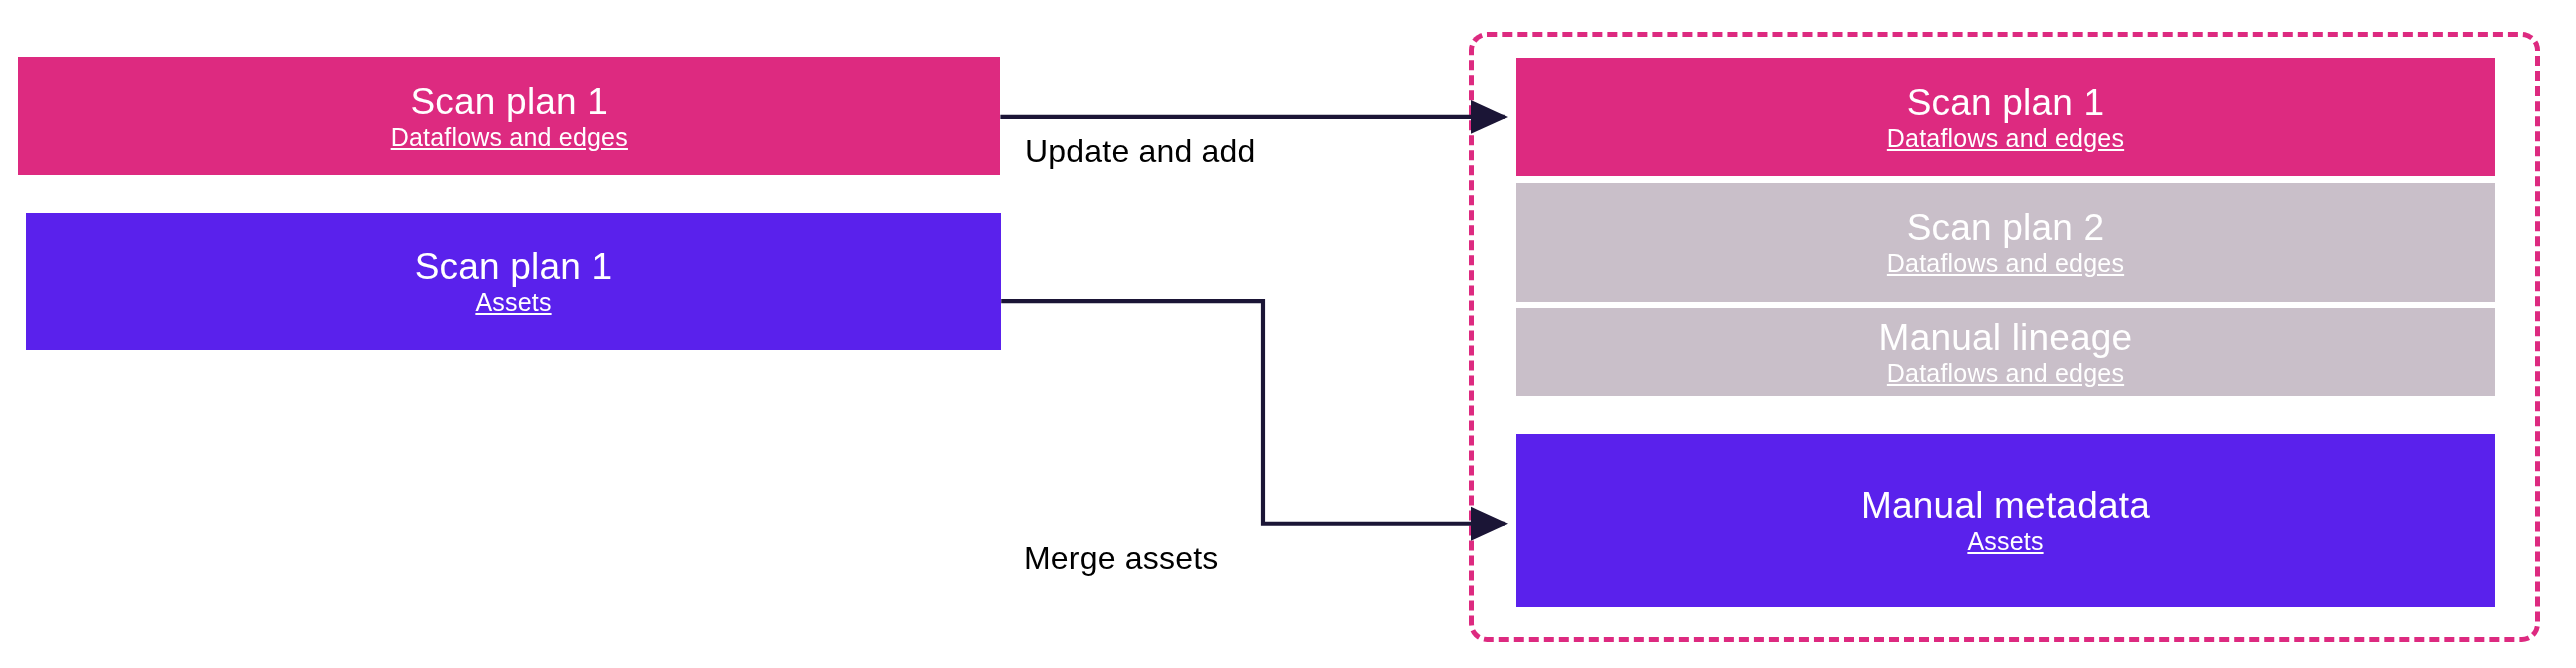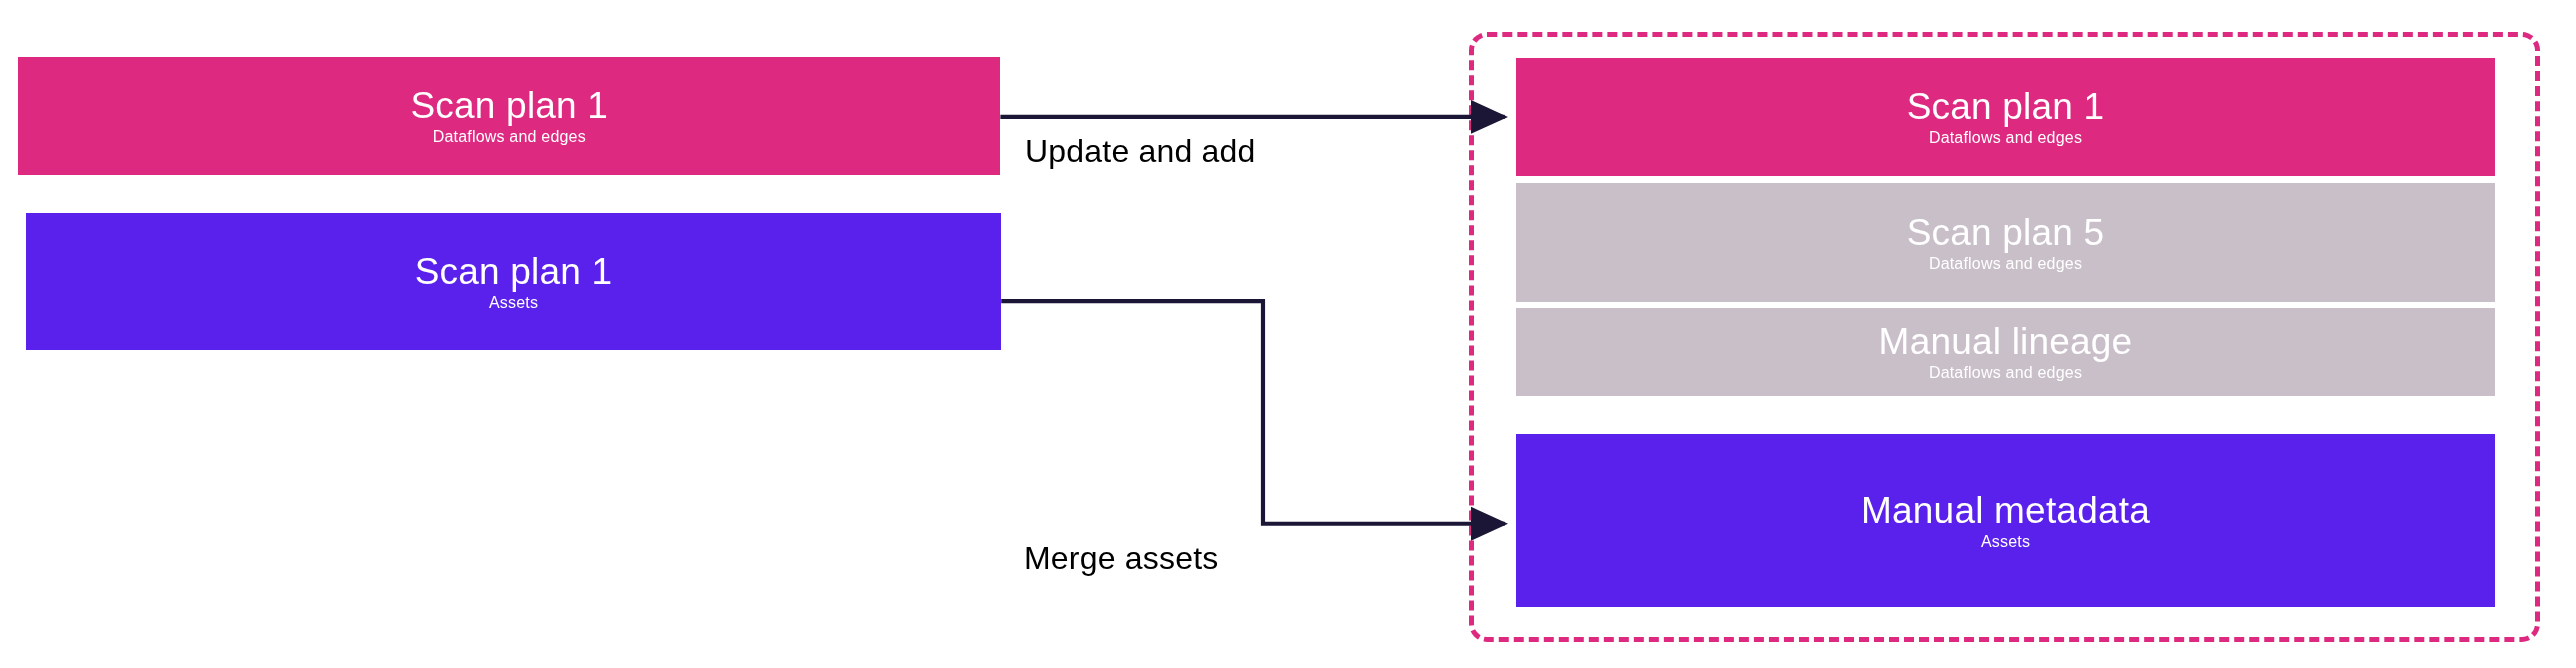--- a/index.html
+++ b/index.html
@@ -34,25 +34,26 @@
   }
   .card .card-title {
     display: block;
     font-size: 37px;
     font-weight: 400;
     letter-spacing: 0.2px;
     white-space: nowrap;
   }
   .card .card-sub {
     display: block;
-    font-size: 16px;
+    font-size: 25px;
     font-weight: 400;
     letter-spacing: 0.2px;
     white-space: nowrap;
     margin-top: 5px;
+    text-decoration: underline;
   }
 
   
   #left-scanplan-dataflows {
     left: 18.3px;  top: 57px;  width: 982px; height: 118px;
   }
   #left-scanplan-assets {
     left: 26px;  top: 213px; width: 975px; height: 137px;
   }
 
@@ -112,21 +113,21 @@
   </div>
 
   <div id="merged-container"></div>
 
   <div class="card" id="right-scanplan1" style="background:#DD2A80">
     <span class="card-title">Scan plan 1</span>
     <span class="card-sub">Dataflows and edges</span>
   </div>
 
   <div class="card" id="right-scanplan2" style="background:#C9BFC9">
-    <span class="card-title">Scan plan 5</span>
+    <span class="card-title">Scan plan 2</span>
     <span class="card-sub">Dataflows and edges</span>
   </div>
 
   <div class="card" id="right-manual" style="background:#C9BFC9">
     <span class="card-title">Manual lineage</span>
     <span class="card-sub">Dataflows and edges</span>
   </div>
 
   <div class="card" id="right-common" style="background:#5A21EC">
     <span class="card-title">Manual metadata</span>

